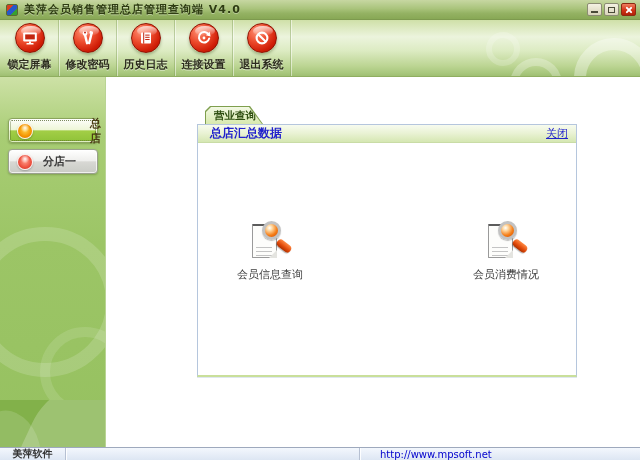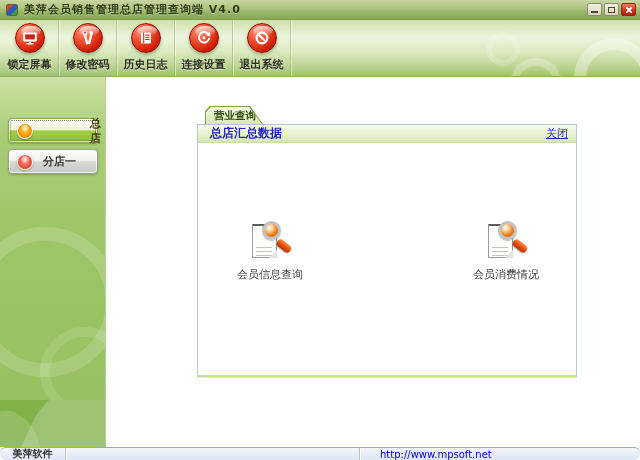--- a/index.html
+++ b/index.html
@@ -118,21 +118,21 @@
     border:3px solid #c2c2c2; box-shadow:0 1px 1px rgba(0,0,0,.25);
     background:radial-gradient(circle at 35% 30%, #ffffff 0%, #ffd9a2 22%, #f57d16 60%, #cf4a06 100%); }
   .lens-handle { position:absolute; left:26px; top:21px; width:16px; height:8px; border-radius:4px;
     background:linear-gradient(180deg,#ff8a44 0%,#e04808 60%,#aa3000 100%);
     transform:rotate(38deg); box-shadow:0 1px 1px rgba(0,0,0,.3); }
   .query-label { margin-top:4px; font-size:11px; color:#3c3c3c; white-space:nowrap; }
 
   
   .statusbar { position:absolute; left:0; top:447px; width:640px; height:13px;
     background:linear-gradient(180deg,#f3f7fd 0%,#dde6f3 100%);
-    border-top:1px solid #9ea9bd; display:flex; align-items:center; font-size:10px;border-radius:6px; }
+    border-top:1px solid #9ea9bd; display:flex; align-items:center; font-size:10px; }
   .seg { height:100%; display:flex; align-items:center;
     border-right:1px solid #b6c0d2; box-shadow:1px 0 0 rgba(255,255,255,.9); }
   .seg-left { width:66px; justify-content:center; color:#333; font-weight:bold; }
   .seg-mid { width:294px; }
   .seg-url { flex:1; padding-left:20px; color:#0000cc; border-right:none; }
 
   
   .tool-circle svg { position:relative; z-index:1; }
 </style>
 </head>

